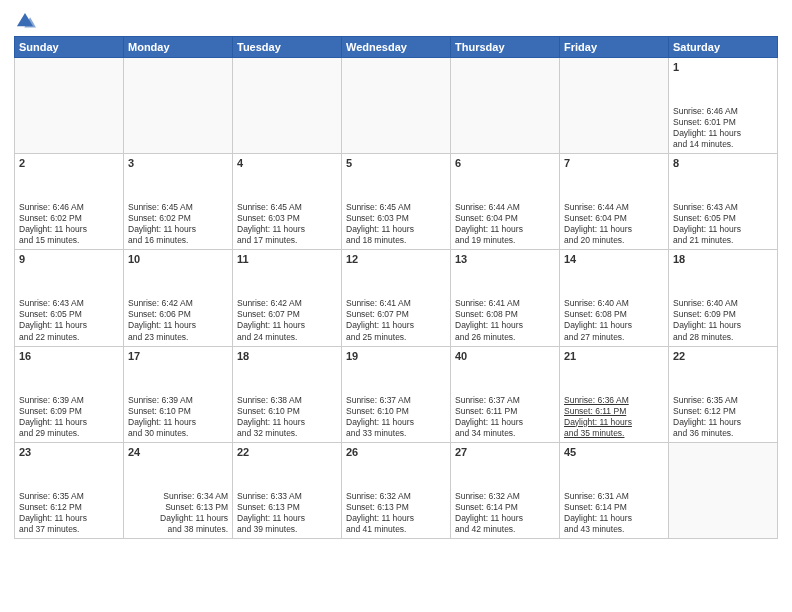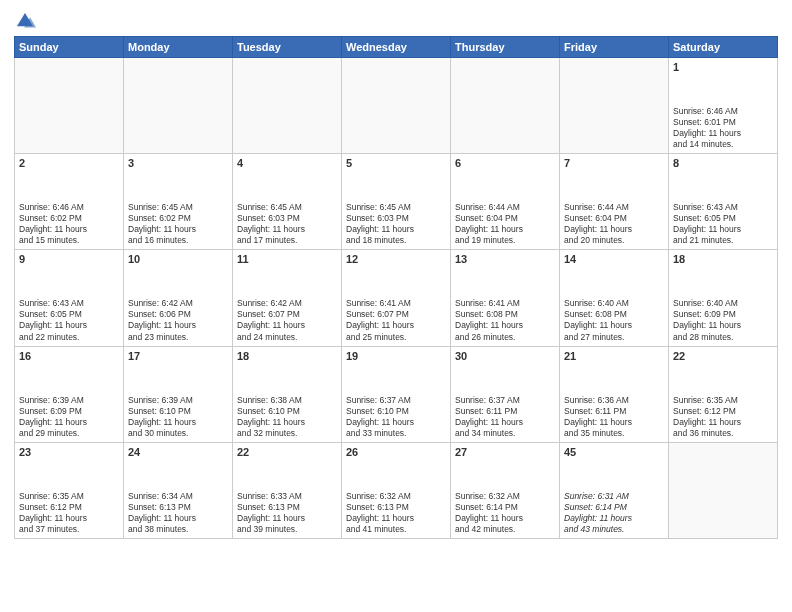--- a/index.html
+++ b/index.html
@@ -264,29 +264,29 @@
 and 32 minutes.</div>
           </td>
           <td>
             <div class="day-number">19</div>
             <div class="day-info" style="white-space: pre-line;">Sunrise: 6:37 AM
 Sunset: 6:10 PM
 Daylight: 11 hours
 and 33 minutes.</div>
           </td>
           <td>
-            <div class="day-number">30</div>
+            <div class="day-number">40</div>
             <div class="day-info" style="white-space: pre-line;">Sunrise: 6:37 AM
 Sunset: 6:11 PM
 Daylight: 11 hours
 and 34 minutes.</div>
           </td>
           <td>
             <div class="day-number">21</div>
-            <div class="day-info" style="white-space: pre-line;">Sunrise: 6:36 AM
+            <div class="day-info" style="white-space: pre-line; text-decoration: underline;">Sunrise: 6:36 AM
 Sunset: 6:11 PM
 Daylight: 11 hours
 and 35 minutes.</div>
           </td>
           <td>
             <div class="day-number">22</div>
             <div class="day-info" style="white-space: pre-line;">Sunrise: 6:35 AM
 Sunset: 6:12 PM
 Daylight: 11 hours
 and 36 minutes.</div>
@@ -295,21 +295,21 @@
         <tr>
           <td>
             <div class="day-number">23</div>
             <div class="day-info" style="white-space: pre-line;">Sunrise: 6:35 AM
 Sunset: 6:12 PM
 Daylight: 11 hours
 and 37 minutes.</div>
           </td>
           <td>
             <div class="day-number">24</div>
-            <div class="day-info" style="white-space: pre-line;">Sunrise: 6:34 AM
+            <div class="day-info" style="white-space: pre-line; text-align: right;">Sunrise: 6:34 AM
 Sunset: 6:13 PM
 Daylight: 11 hours
 and 38 minutes.</div>
           </td>
           <td>
             <div class="day-number">22</div>
             <div class="day-info" style="white-space: pre-line;">Sunrise: 6:33 AM
 Sunset: 6:13 PM
 Daylight: 11 hours
 and 39 minutes.</div>
@@ -323,21 +323,21 @@
           </td>
           <td>
             <div class="day-number">27</div>
             <div class="day-info" style="white-space: pre-line;">Sunrise: 6:32 AM
 Sunset: 6:14 PM
 Daylight: 11 hours
 and 42 minutes.</div>
           </td>
           <td>
             <div class="day-number">45</div>
-            <div class="day-info" style="white-space: pre-line; font-style: italic;">Sunrise: 6:31 AM
+            <div class="day-info" style="white-space: pre-line;">Sunrise: 6:31 AM
 Sunset: 6:14 PM
 Daylight: 11 hours
 and 43 minutes.</div>
           </td>
           <td class="empty-cell"></td>
         </tr>
       </tbody>
   </table>
 </div>
 

